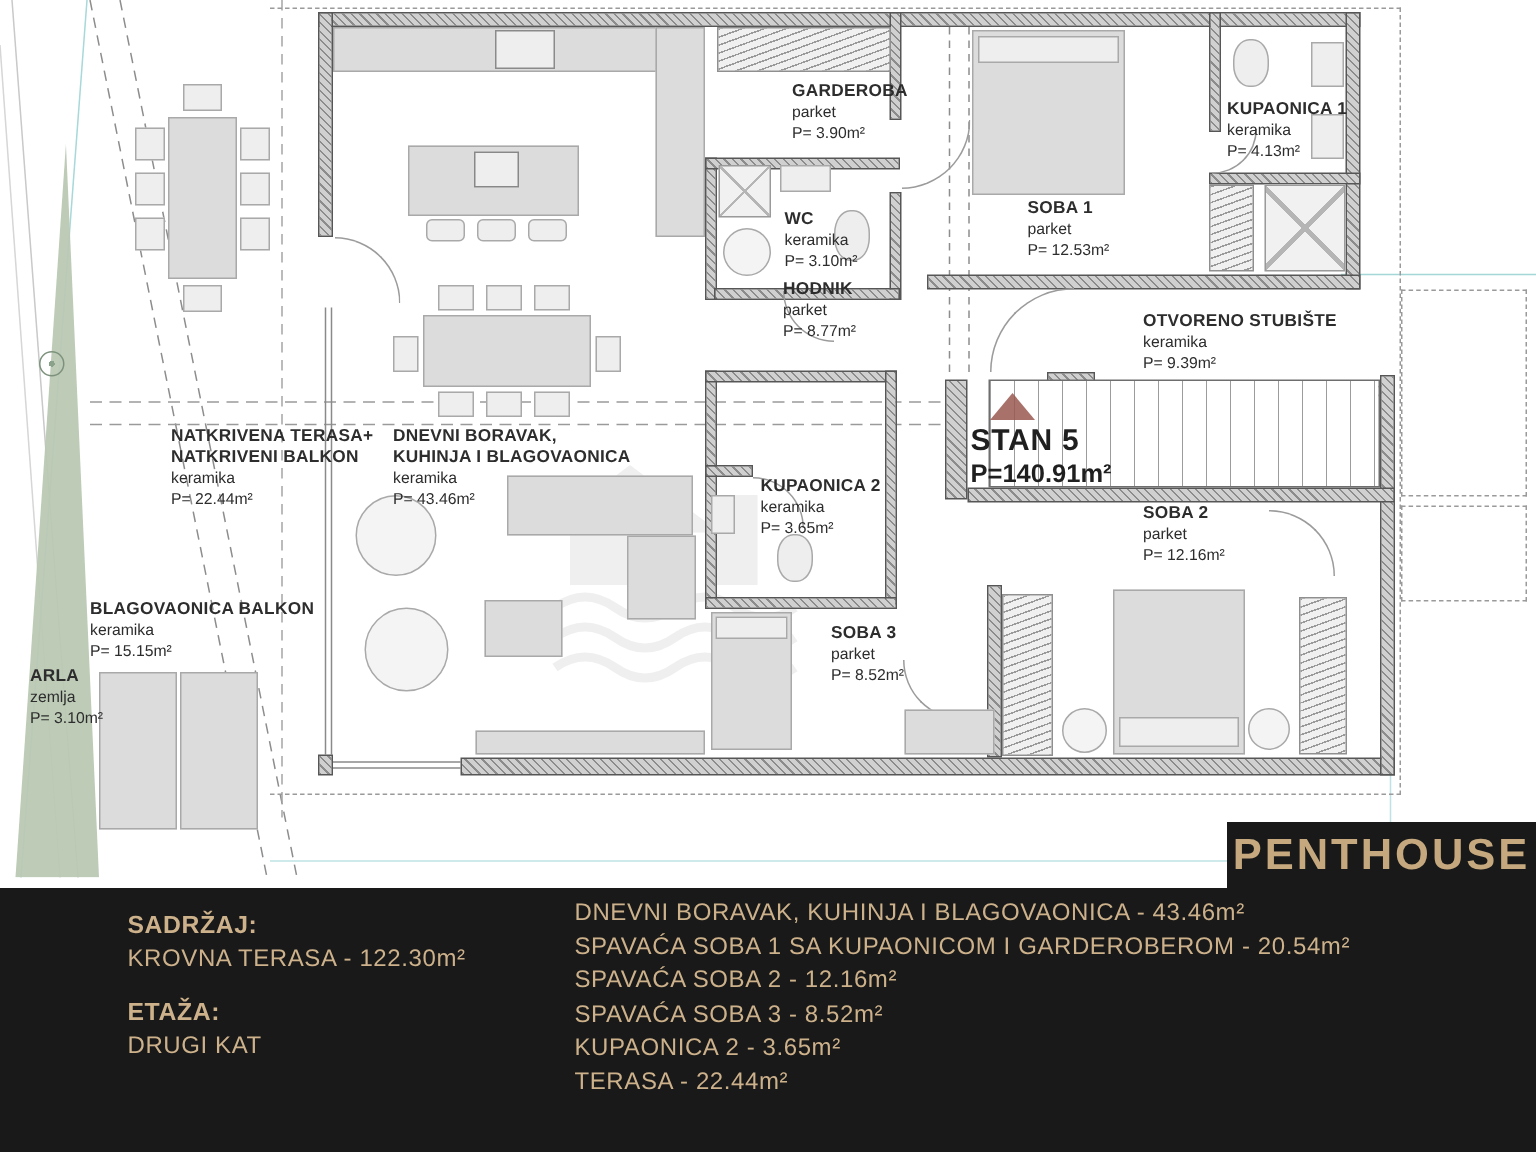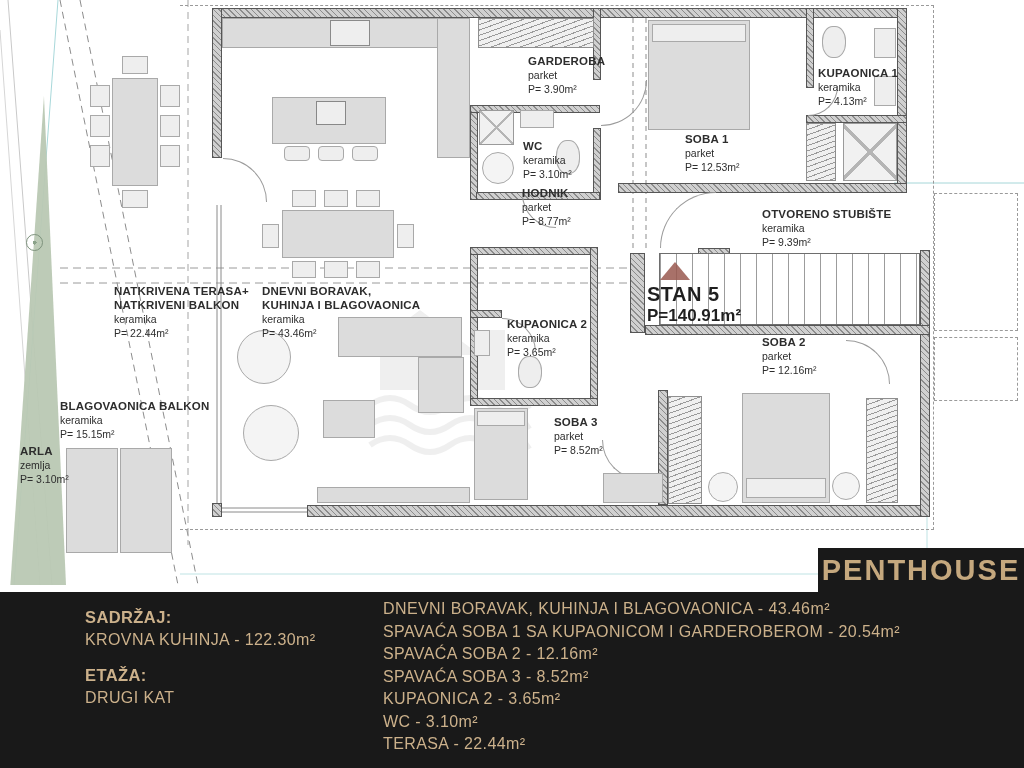--- a/index.html
+++ b/index.html
@@ -263,29 +263,28 @@
     <div class="rn">ARLA</div>
     <div>zemlja</div>
     <div>P= 3.10m²</div>
   </div>
 
   <div id="banner">PENTHOUSE</div>
 
   <div id="footer">
     <div id="blk-left" class="blk">
       <div class="hdr">SADRŽAJ:</div>
-      <div>KROVNA KUHINJA - 122.30m²</div>
+      <div>KROVNA TERASA - 122.30m²</div>
       <div class="gap"></div>
       <div class="hdr">ETAŽA:</div>
       <div>DRUGI KAT</div>
     </div>
     <div id="blk-mid" class="blk">
       <div>DNEVNI BORAVAK, KUHINJA I BLAGOVAONICA - 43.46m²</div>
       <div>SPAVAĆA SOBA 1 SA KUPAONICOM I GARDEROBEROM - 20.54m²</div>
       <div>SPAVAĆA SOBA 2 - 12.16m²</div>
       <div>SPAVAĆA SOBA 3 - 8.52m²</div>
       <div>KUPAONICA 2 - 3.65m²</div>
-      <div>WC - 3.10m²</div>
       <div>TERASA - 22.44m²</div>
     </div>
   </div>
 
 </div>
 
 </body></html>

